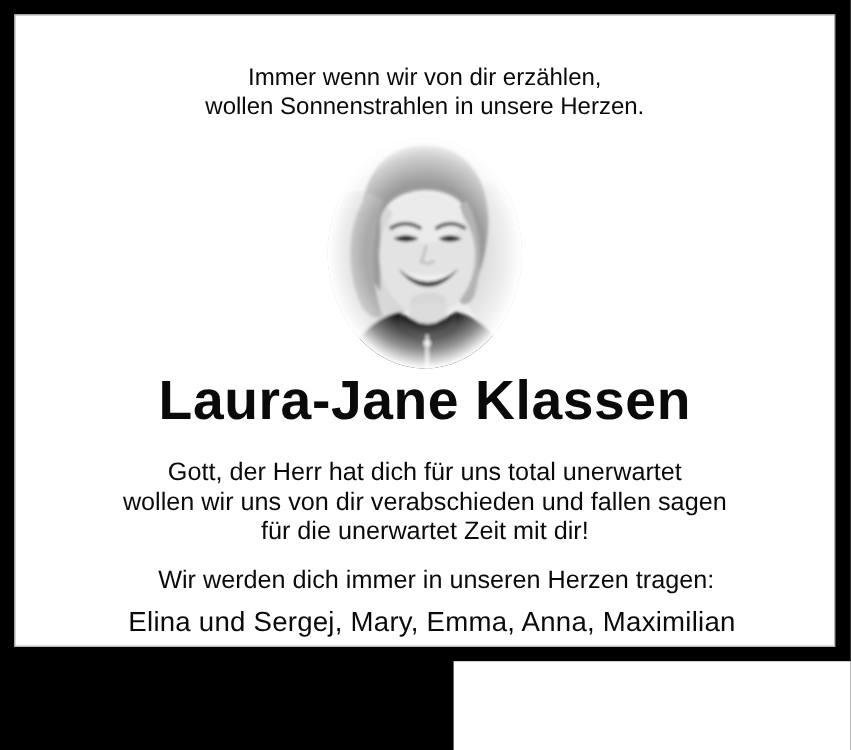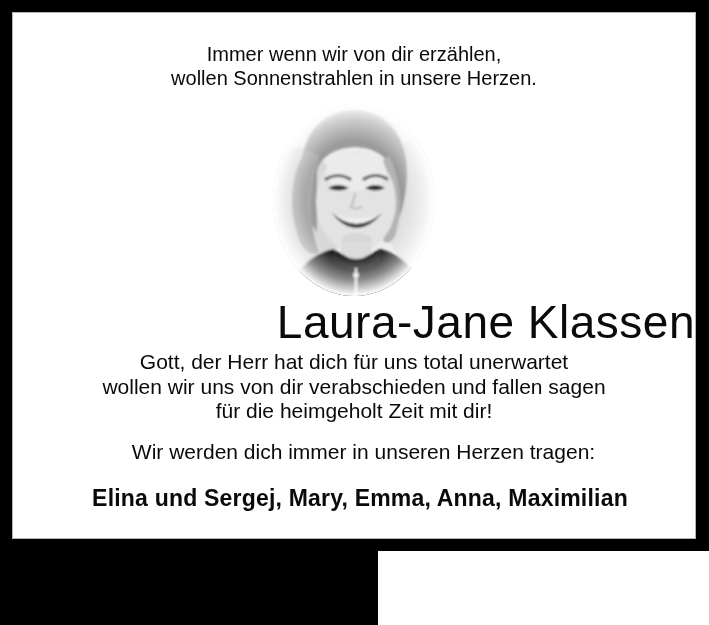--- a/index.html
+++ b/index.html
@@ -10,31 +10,31 @@
     position: relative; overflow: hidden;
   }
   .card {
     position: absolute; left: 12px; top: 12px;
     width: 682px; height: 525px;
     background: #ffffff;
     border: 1px solid #b4b4b4;
     text-align: center;
     color: #0a0a0a;
   }
-  .epigraph { padding-top: 29px; font-size: 20px; line-height: 24px; }
+  .epigraph { padding-top: 40px; font-size: 20px; line-height: 24px; }
   .photo { width: 166px; height: 196px; margin: 12px auto 0; }
   .name {
-    font-size: 46px; line-height: 48px; font-weight: 400;
-    margin: 0; letter-spacing: 0.5px; white-space: nowrap; text-align: right;
+    font-size: 46px; line-height: 48px; font-weight: 700;
+    margin: 0; letter-spacing: 0.5px; white-space: nowrap;
   }
-  .body-text { font-size: 21px; line-height: 24.5px; margin-top: 4px; }
+  .body-text { font-size: 21px; line-height: 24.5px; margin-top: 25px; }
   .remembrance { font-size: 21px; line-height: 24px; margin-top: 16px; margin-left: 19px; }
   .mourners {
-    font-size: 23px; line-height: 28px; font-weight: 700;
-    margin-top: 20px; letter-spacing: 0.2px; white-space: nowrap; padding-left: 12px;
+    font-size: 23px; line-height: 28px; font-weight: 400;
+    margin-top: 8px; letter-spacing: 0.2px; white-space: nowrap; padding-left: 12px;
   }
   .corner-panel {
     position: absolute; left: 378px; top: 551px;
     width: 331px; height: 74px;
     background: #ffffff;
   }
 </style>
 </head>
 <body>
 
@@ -91,21 +91,21 @@
           <rect width="166" height="196" fill="url(#vig)"></rect>
         </g>
       </svg>
     </div>
 
     <h1 class="name">Laura-Jane Klassen</h1>
 
     <div class="body-text">
       <div>Gott, der Herr hat dich für uns total unerwartet</div>
       <div>wollen wir uns von dir verabschieden und fallen sagen</div>
-      <div>für die heimgeholt Zeit mit dir!</div>
+      <div>für die unerwartet Zeit mit dir!</div>
     </div>
 
     <div class="remembrance">Wir werden dich immer in unseren Herzen tragen:</div>
 
     <div class="mourners">Elina und Sergej, Mary, Emma, Anna, Maximilian</div>
 
   </div>
 
   <div class="corner-panel"></div>
 

